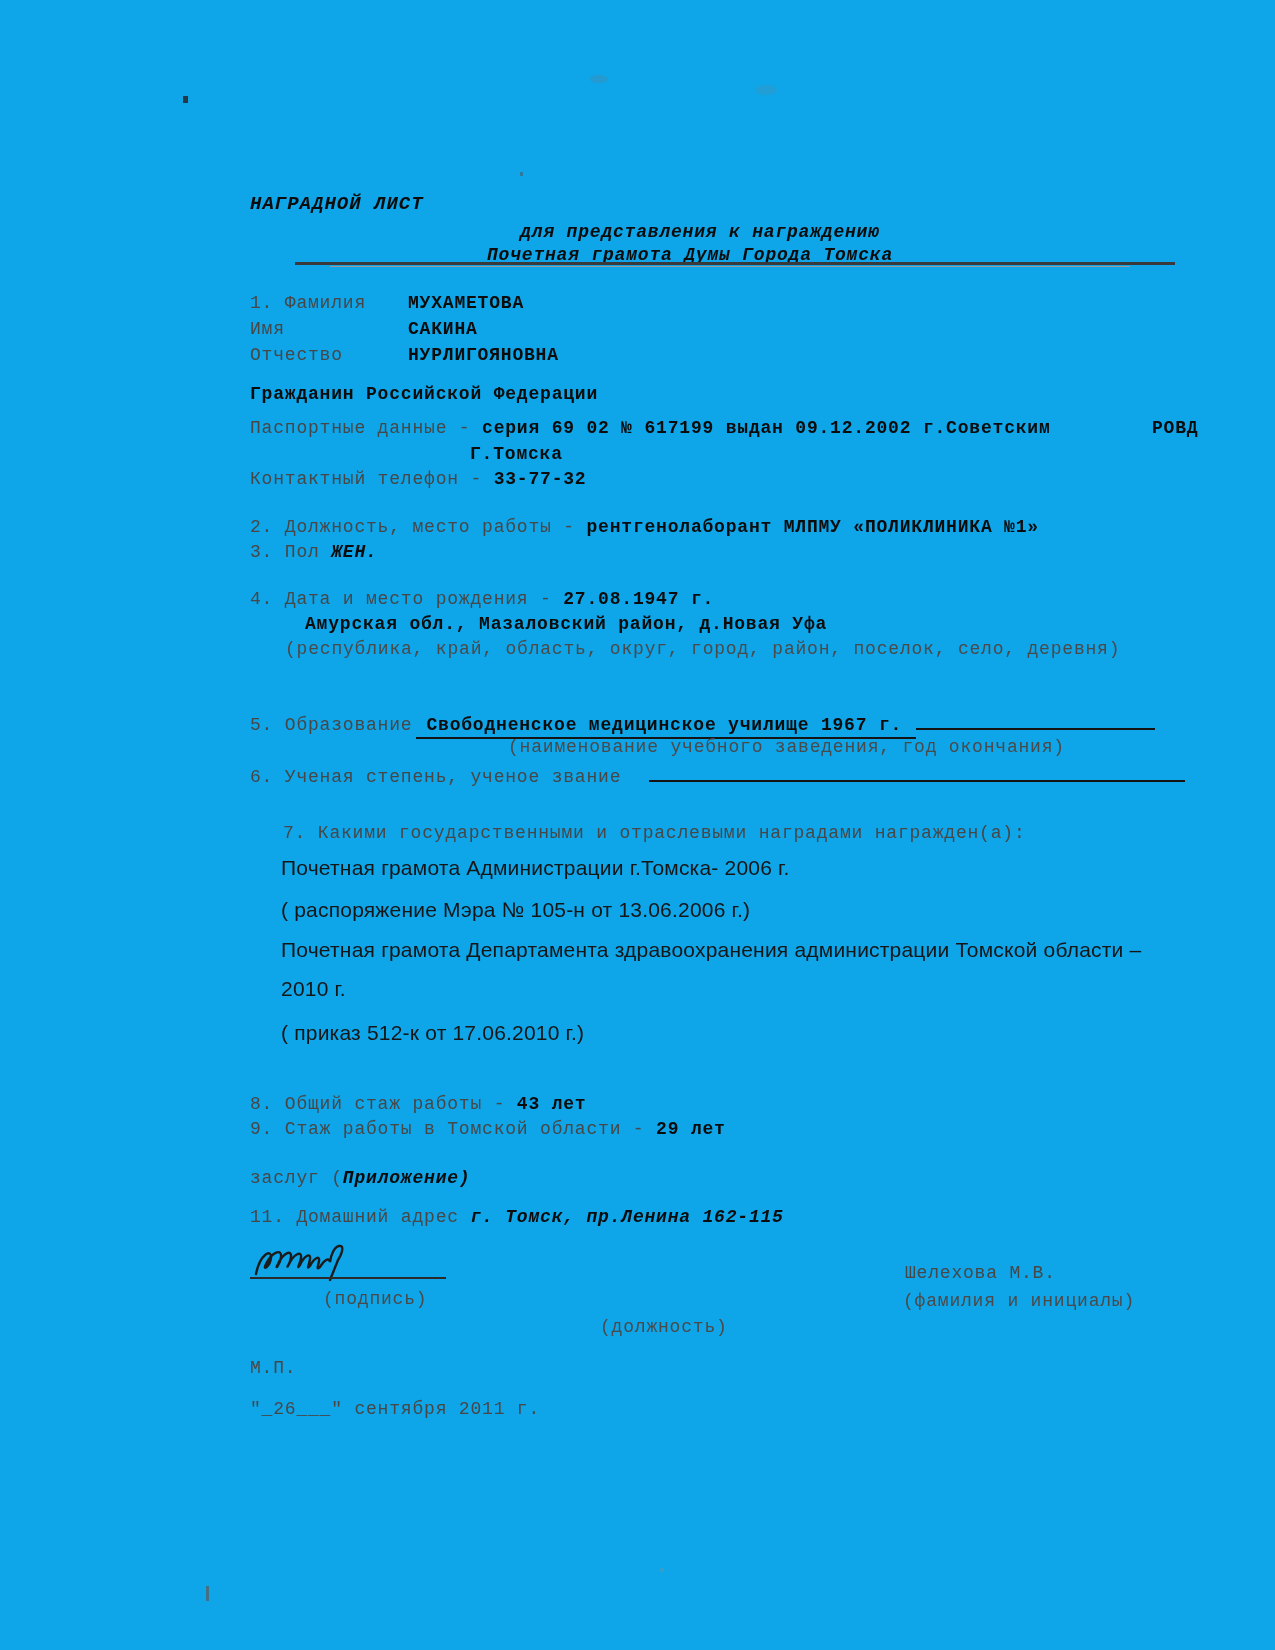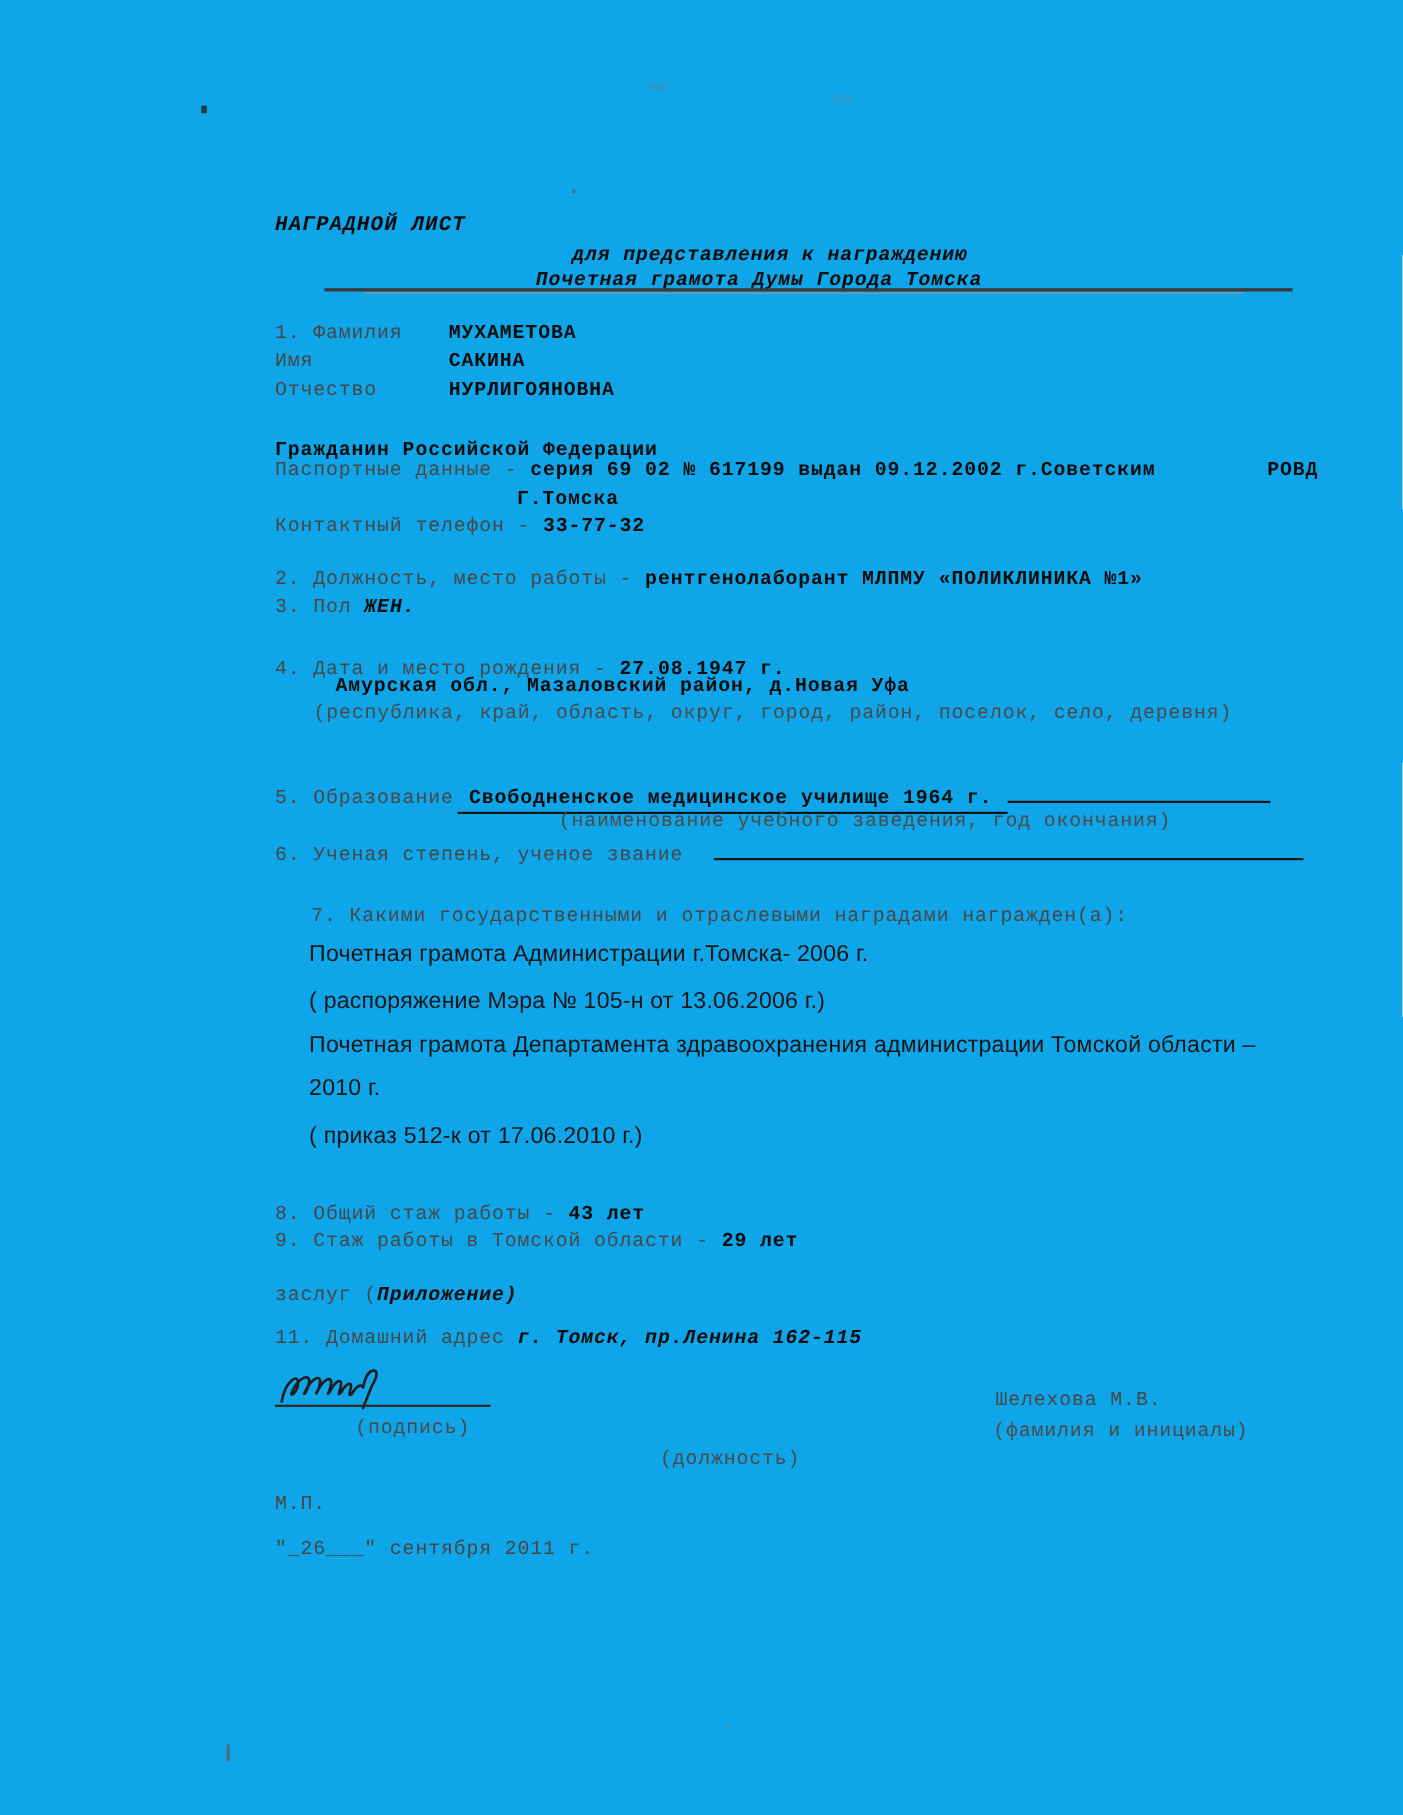--- a/index.html
+++ b/index.html
@@ -42,50 +42,50 @@
   <div class="line" style="left:250px;top:292px;">
     <span class="tw" style="display:inline-block;width:158px;">1. Фамилия</span><span class="twb">МУХАМЕТОВА</span>
   </div>
   <div class="line" style="left:250px;top:318px;">
     <span class="tw" style="display:inline-block;width:158px;">Имя</span><span class="twb">САКИНА</span>
   </div>
   <div class="line" style="left:250px;top:344px;">
     <span class="tw" style="display:inline-block;width:158px;">Отчество</span><span class="twb">НУРЛИГОЯНОВНА</span>
   </div>
 
-  <div class="line twb" style="left:250px;top:399px;text-align:right;">Гражданин Российской Федерации</div>
+  <div class="line twb" style="left:250px;top:383px;text-align:right;">Гражданин Российской Федерации</div>
   <div class="line" style="left:250px;top:417px;">
     <span class="tw">Паспортные данные -</span>
     <span class="twb">серия 69 02 № 617199 выдан 09.12.2002 г.Советским</span>
   </div>
   <div class="line twb" style="left:1152px;top:417px;">РОВД</div>
   <div class="line twb" style="left:470px;top:443px;">Г.Томска</div>
   <div class="line" style="left:250px;top:468px;">
     <span class="tw">Контактный телефон -</span>
     <span class="twb">33-77-32</span>
   </div>
 
   <div class="line" style="left:250px;top:516px;">
     <span class="tw">2. Должность, место работы -</span>
     <span class="twb">рентгенолаборант МЛПМУ «ПОЛИКЛИНИКА №1»</span>
   </div>
   <div class="line" style="left:250px;top:541px;">
     <span class="tw">3. Пол</span>
     <span class="twbi ul">ЖЕН.</span>
   </div>
-  <div class="line" style="left:250px;top:588px;margin-top:10px;">
+  <div class="line" style="left:250px;top:588px;">
     <span class="tw">4. Дата и место рождения -</span>
     <span class="twb">27.08.1947 г.</span>
   </div>
   <div class="line hint" style="left:285px;top:638px;">(республика, край, область, округ, город, район, поселок, село, деревня)</div>
   <div class="line twb" style="left:305px;top:613px;">Амурская обл., Мазаловский район, д.Новая Уфа</div>
 
   <div class="line flexline" style="left:250px;top:708px;width:905px;">
     <span class="tw" style="margin-right:4px;">5. Образование</span>
-    <span class="twb val-ul">Свободненское медицинское училище 1964 г.</span>
+    <span class="twb val-ul">Свободненское медицинское училище 1967 г.</span>
     <span class="fill-ul"></span>
   </div>
   <div class="line hint" style="left:508px;top:736px;">(наименование учебного заведения, год окончания)</div>
 
   <div class="line flexline" style="left:250px;top:760px;width:935px;">
     <span class="tw" style="margin-right:28px;">6. Ученая степень, ученое звание</span>
     <span class="fill-ul"></span>
   </div>
 
   <div class="line tw" style="left:283px;top:822px;">7. Какими государственными и отраслевыми наградами награжден(а):</div>

